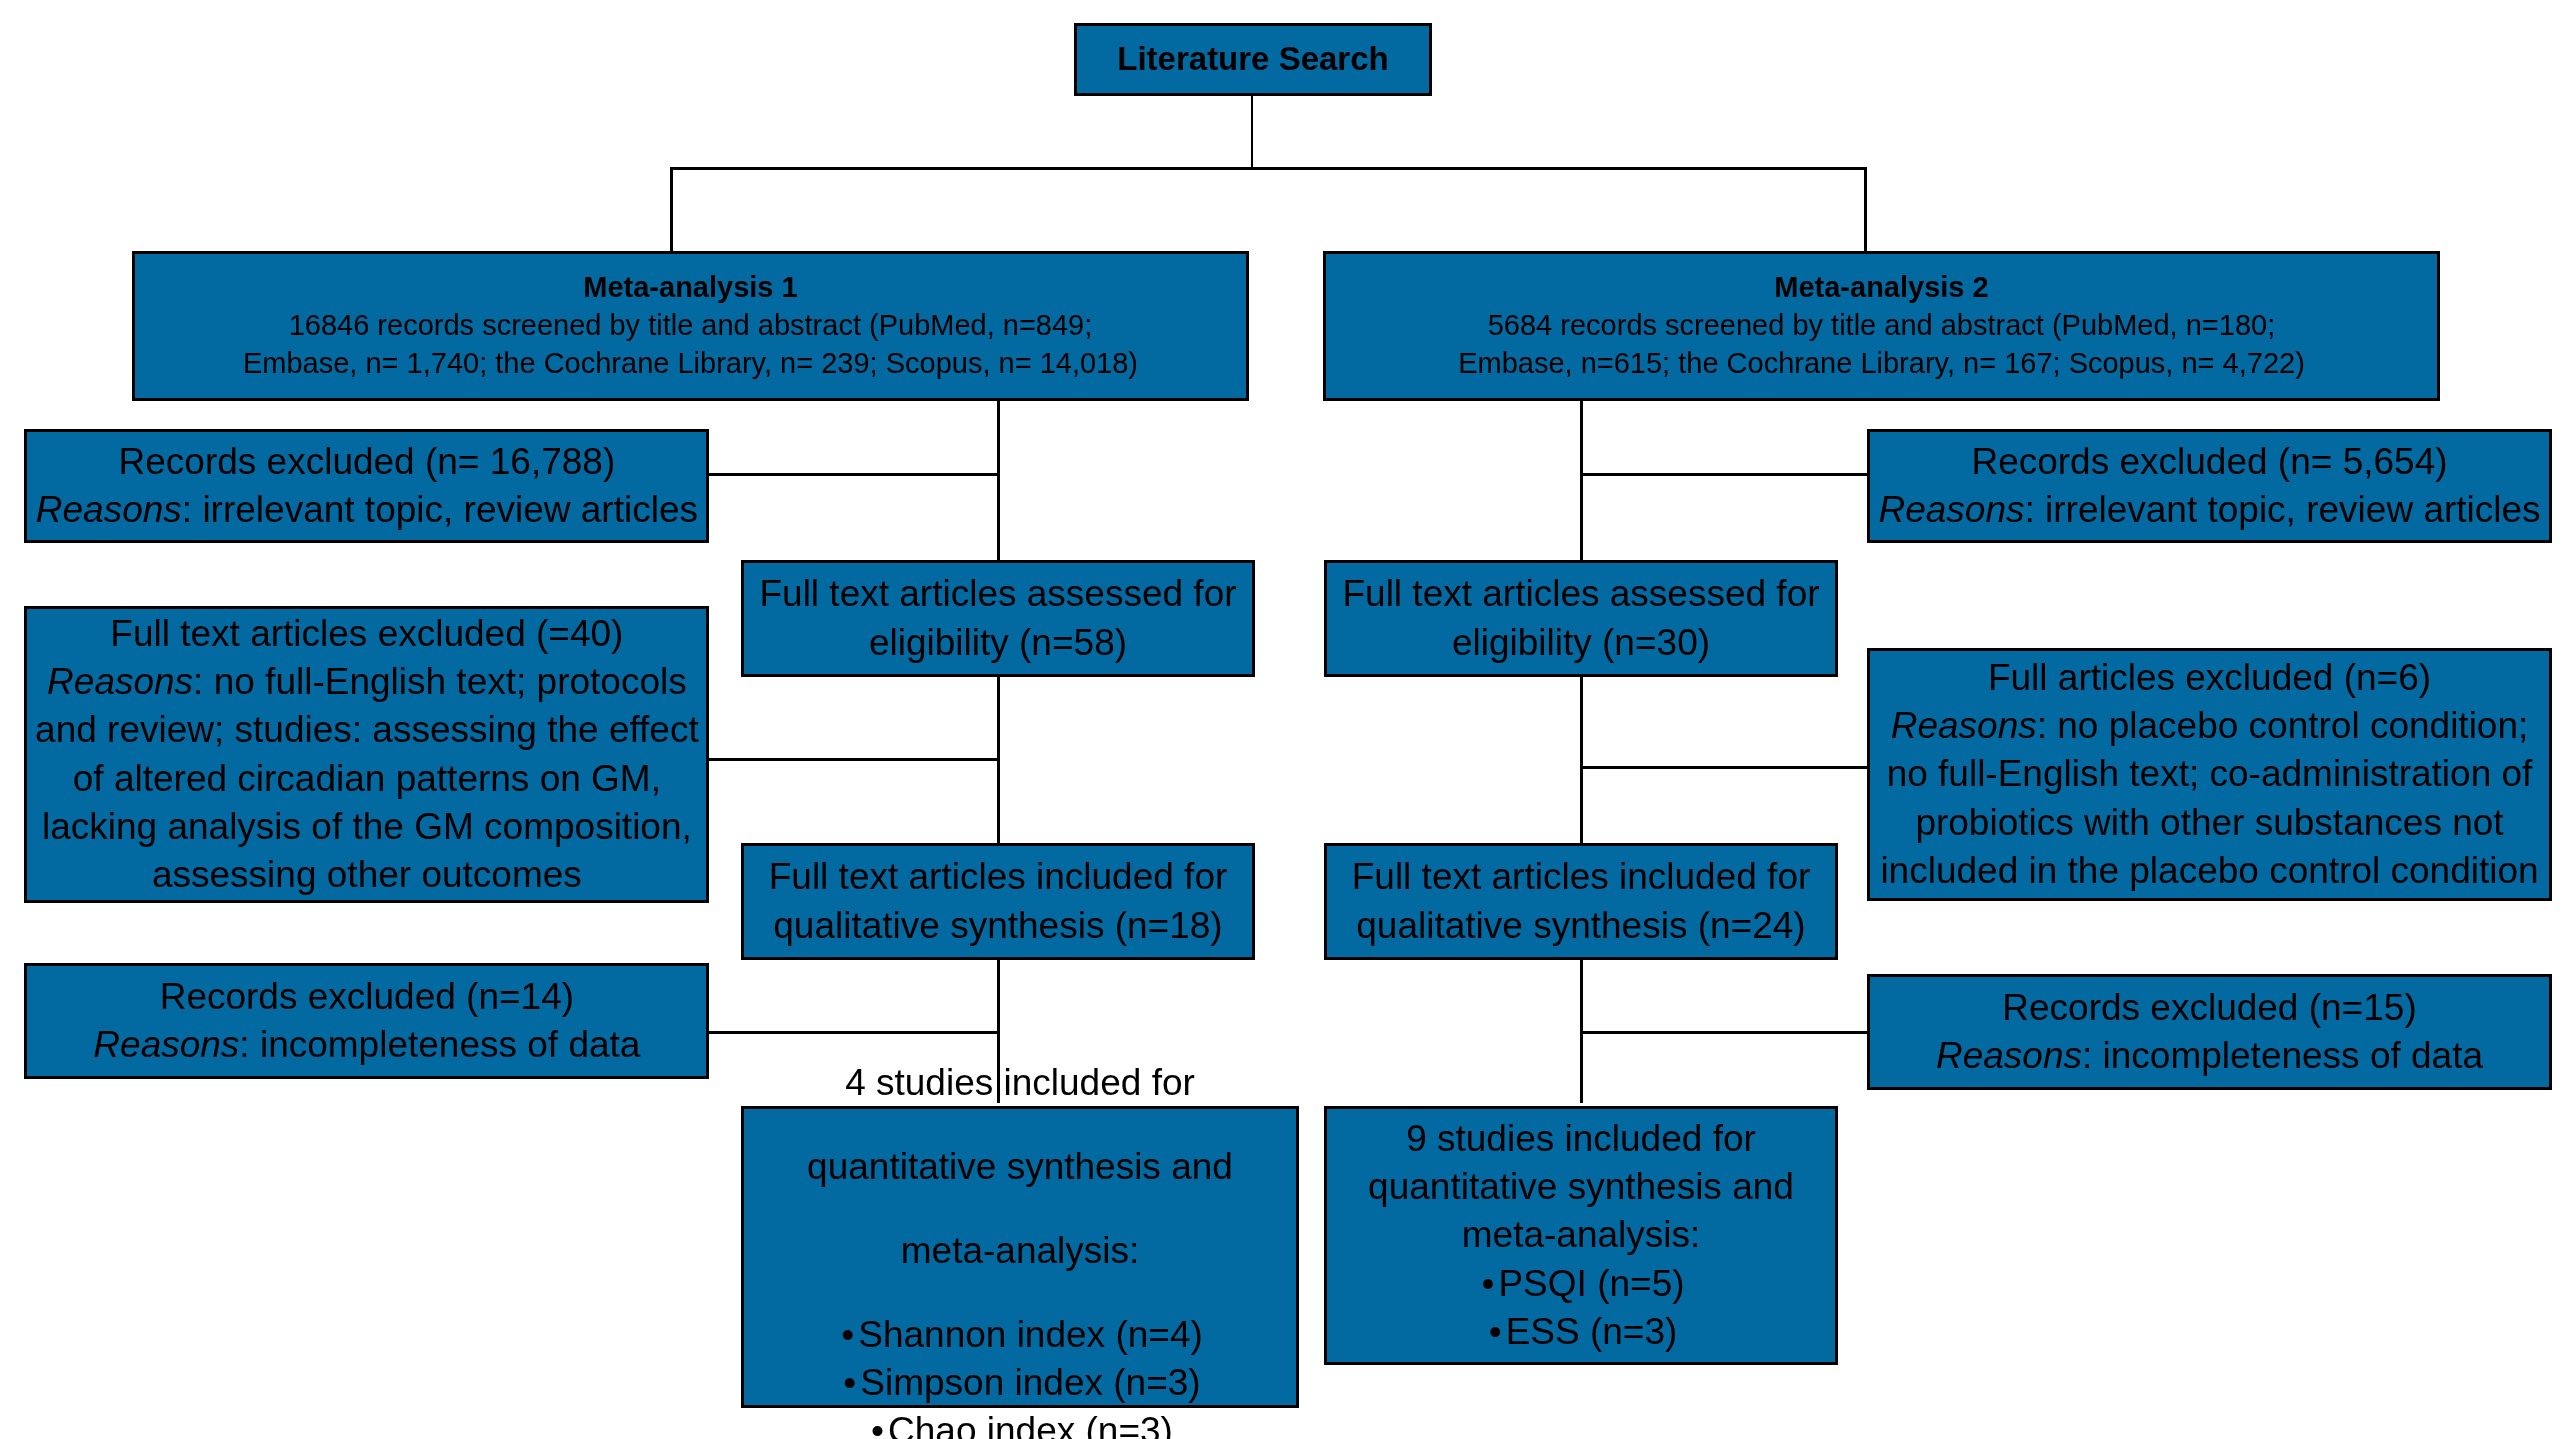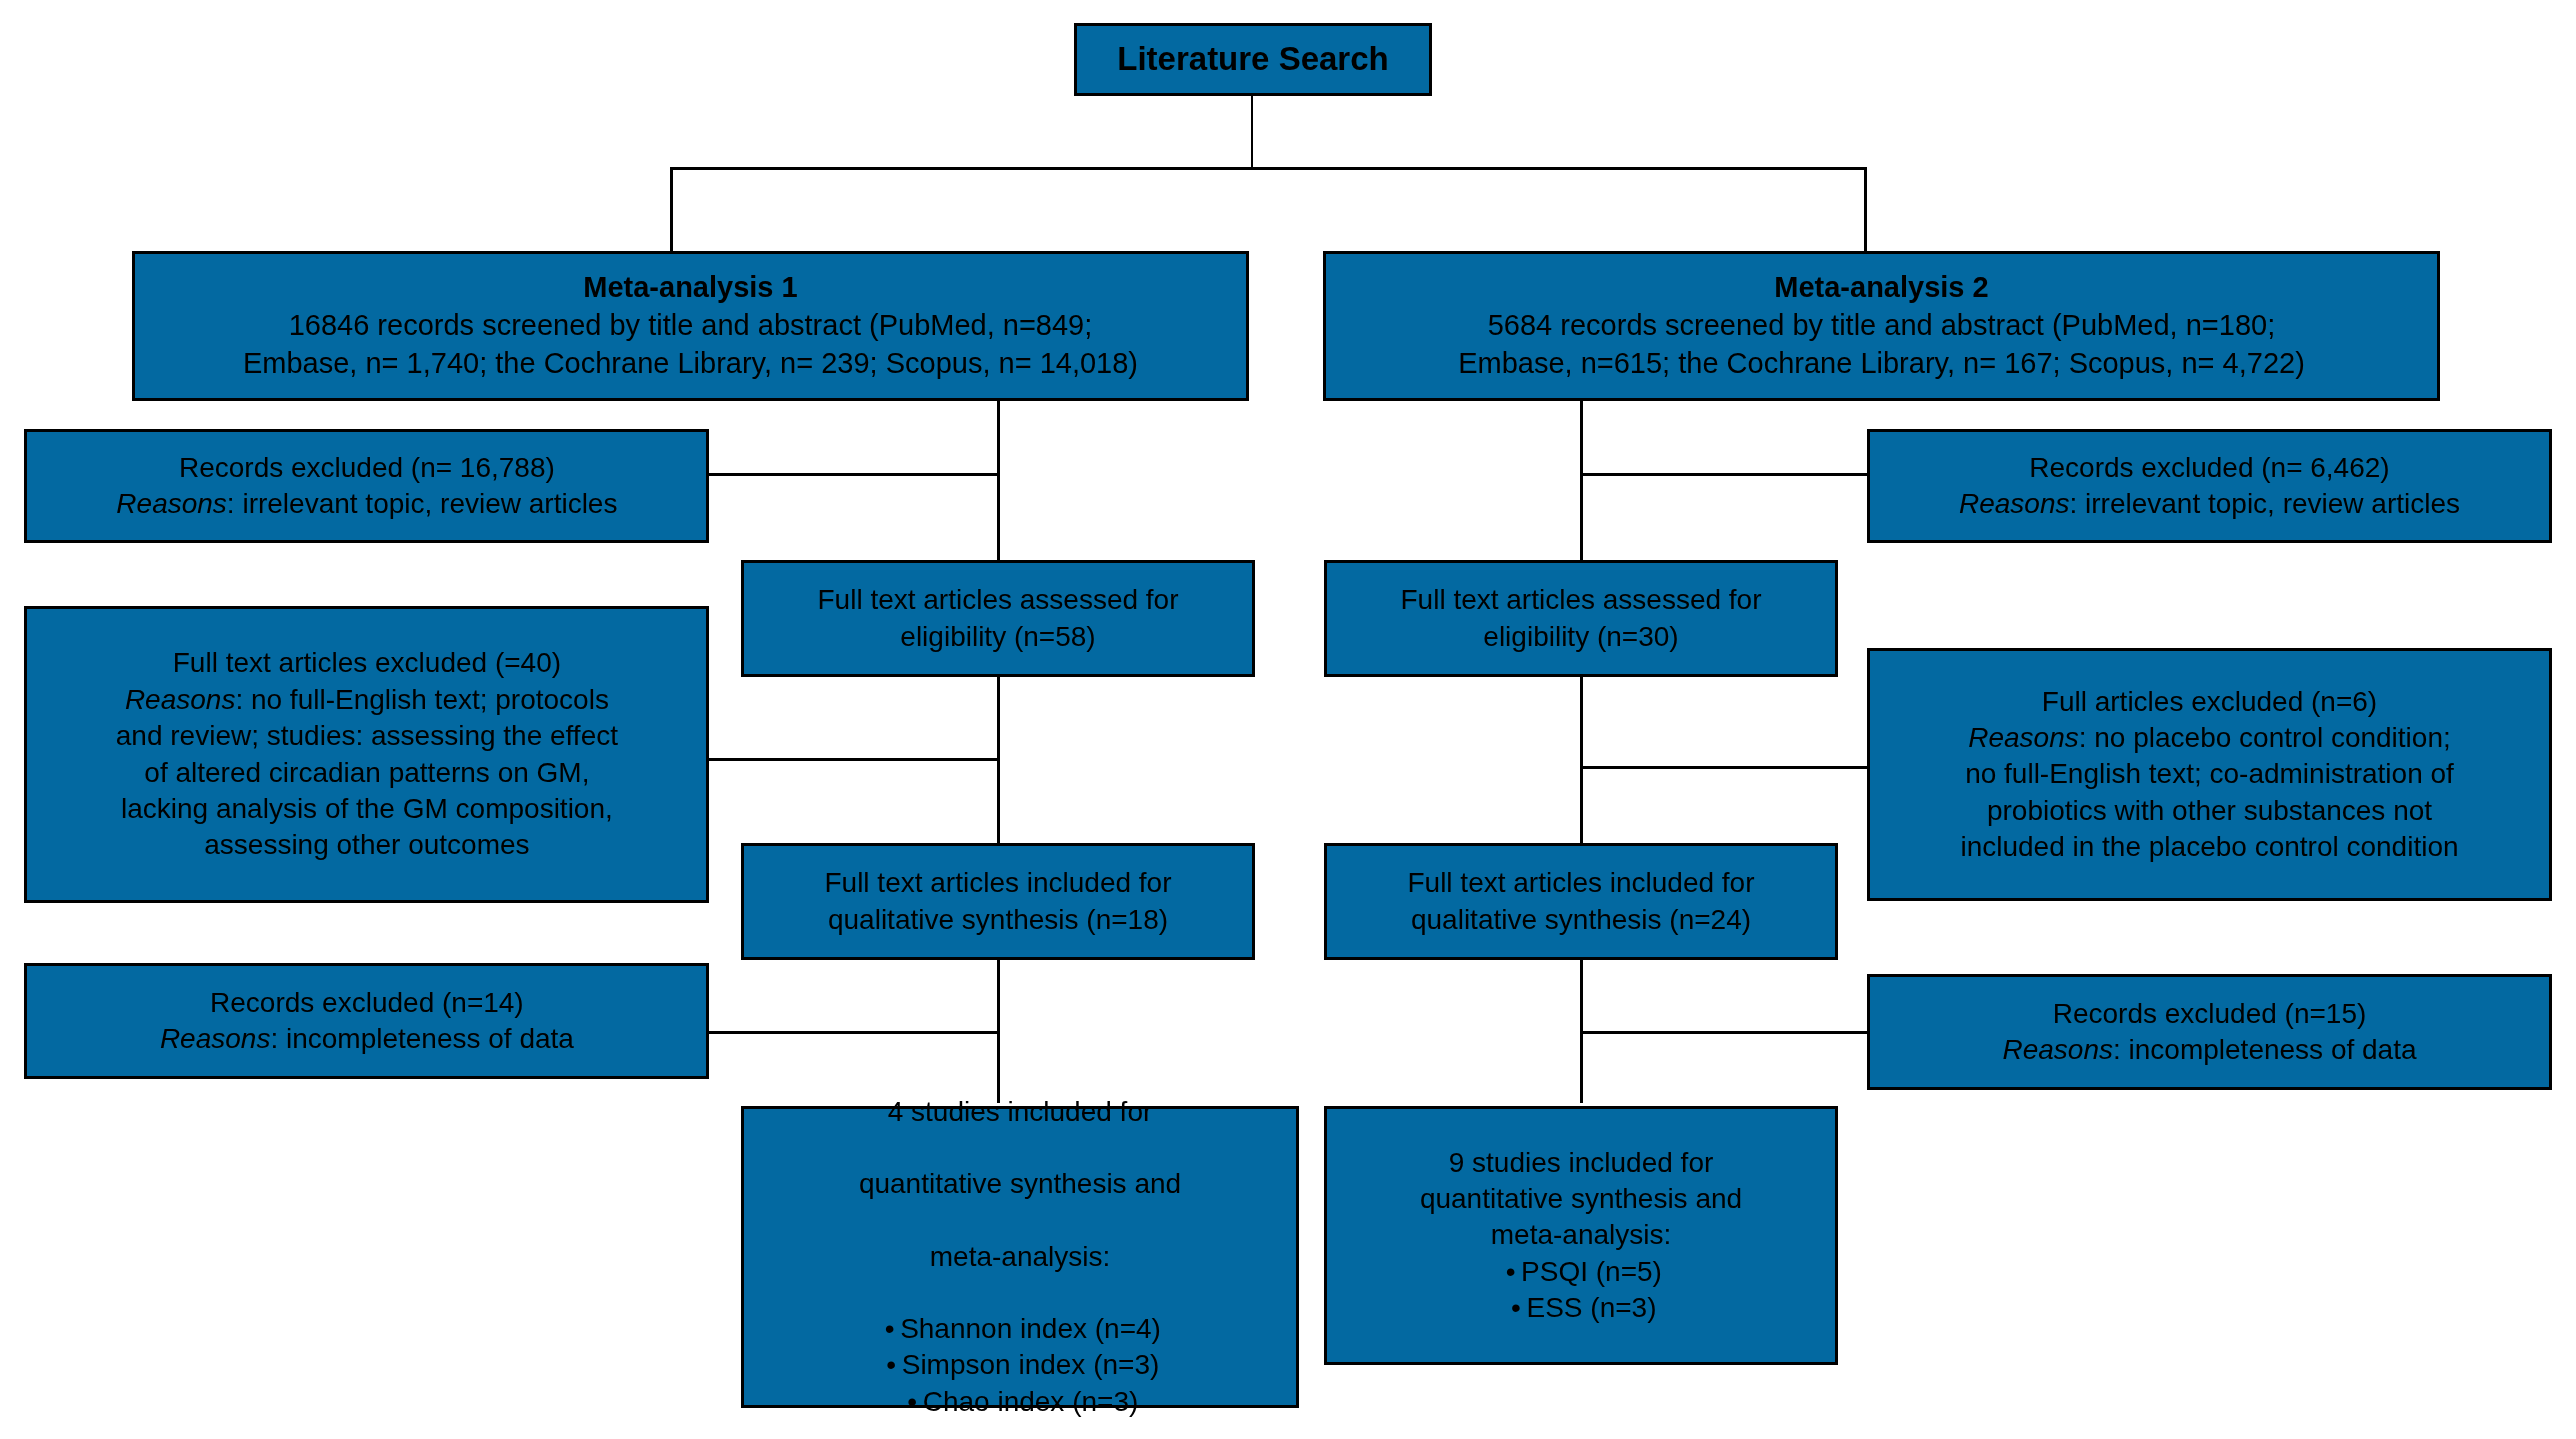--- a/index.html
+++ b/index.html
@@ -46,21 +46,21 @@
   }
   .box .line {
     display: block;
     white-space: nowrap;
   }
   .ital { font-style: italic; }
 
   
   .fs-lit   { font-size: 33px; }
   .fs-head  { font-size: 29px; }
-  .fs-body  { font-size: 28px; }
+  .fs-body  { font-size: 37px; }
 
   
   ul.blist {
     list-style: none;
     margin: 0;
     padding: 0;
     text-align: center;
   }
   ul.blist li {
     display: block;
@@ -129,21 +129,21 @@
     <span class="line">lacking analysis of the GM composition,</span>
     <span class="line">assessing other outcomes</span>
   </div>
 
   <div class="box fs-body" style="left:24.4px; top:963px; width:685px; height:116px;">
     <span class="line">Records excluded (n=14)</span>
     <span class="line"><em class="ital">Reasons</em><span>: incompleteness of data</span></span>
   </div>
 
   <div class="box fs-body" style="left:1867px; top:429px; width:685px; height:114px;">
-    <span class="line">Records excluded (n= 6,462)</span>
+    <span class="line">Records excluded (n= 5,654)</span>
     <span class="line"><em class="ital">Reasons</em><span>: irrelevant topic, review articles</span></span>
   </div>
 
   <div class="box fs-body" style="left:1867px; top:640px; width:685px; height:253px;margin-top:8px;">
     <span class="line">Full articles excluded (n=6)</span>
     <span class="line"><em class="ital">Reasons</em><span>: no placebo control condition;</span></span>
     <span class="line">no full-English text; co-administration of</span>
     <span class="line">probiotics with other substances not</span>
     <span class="line">included in the placebo control condition</span>
   </div>

